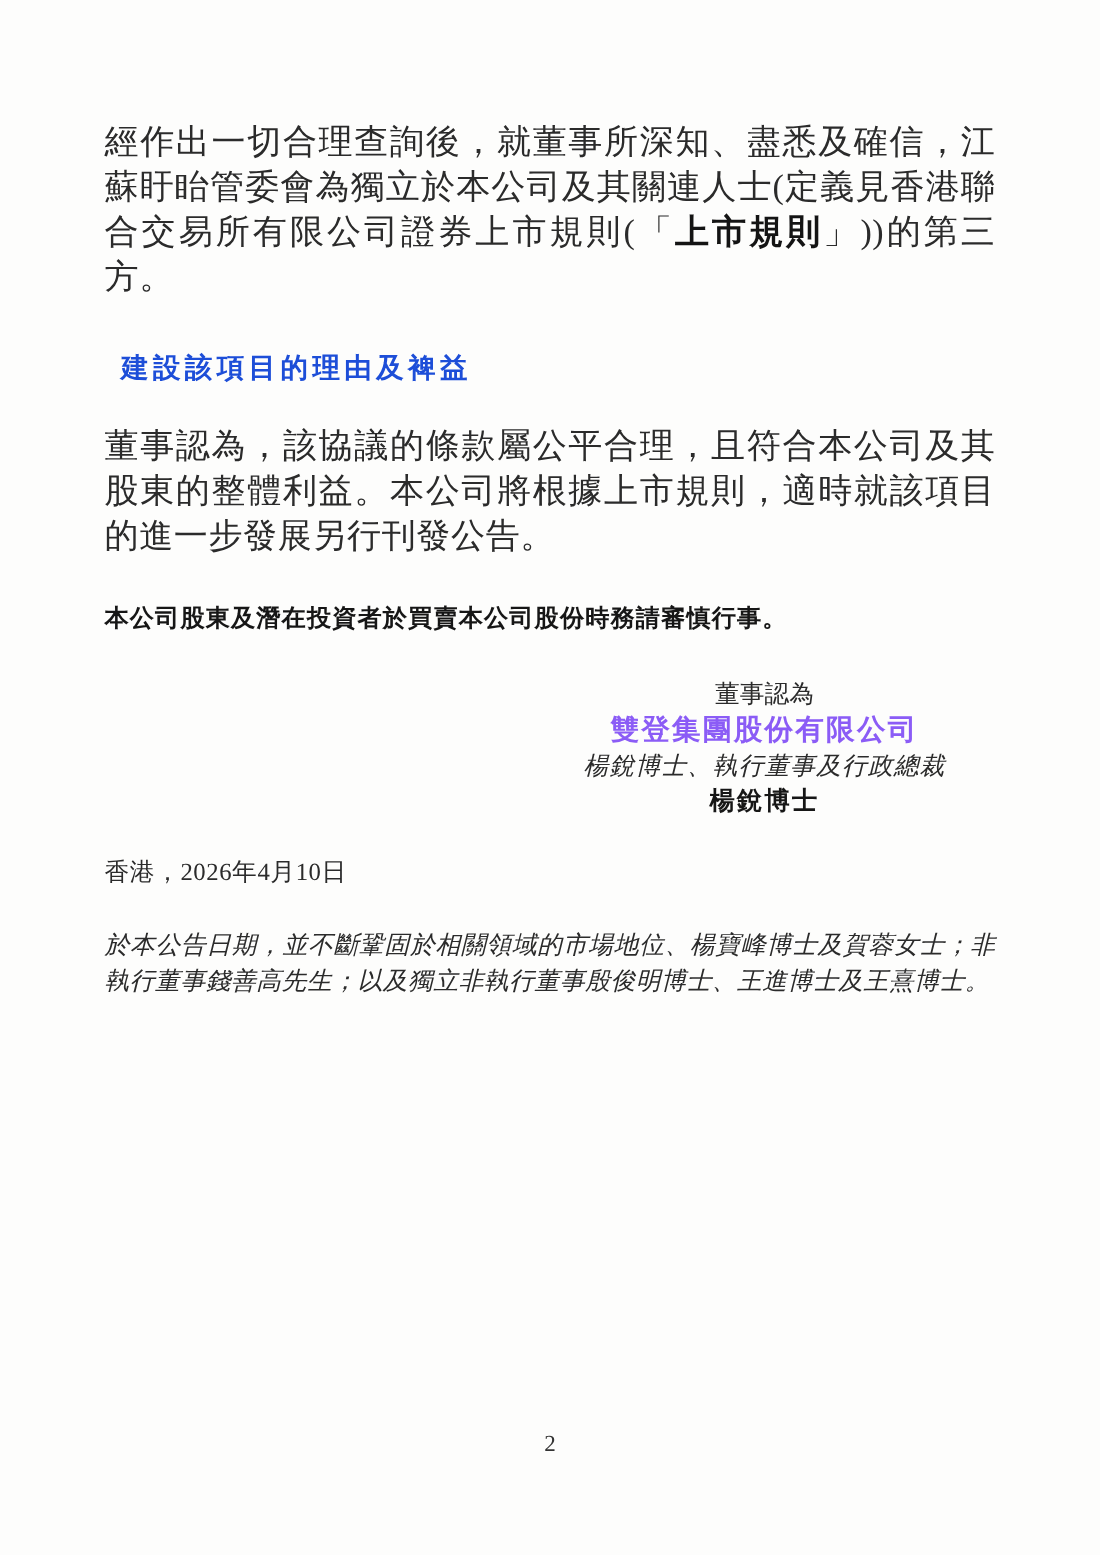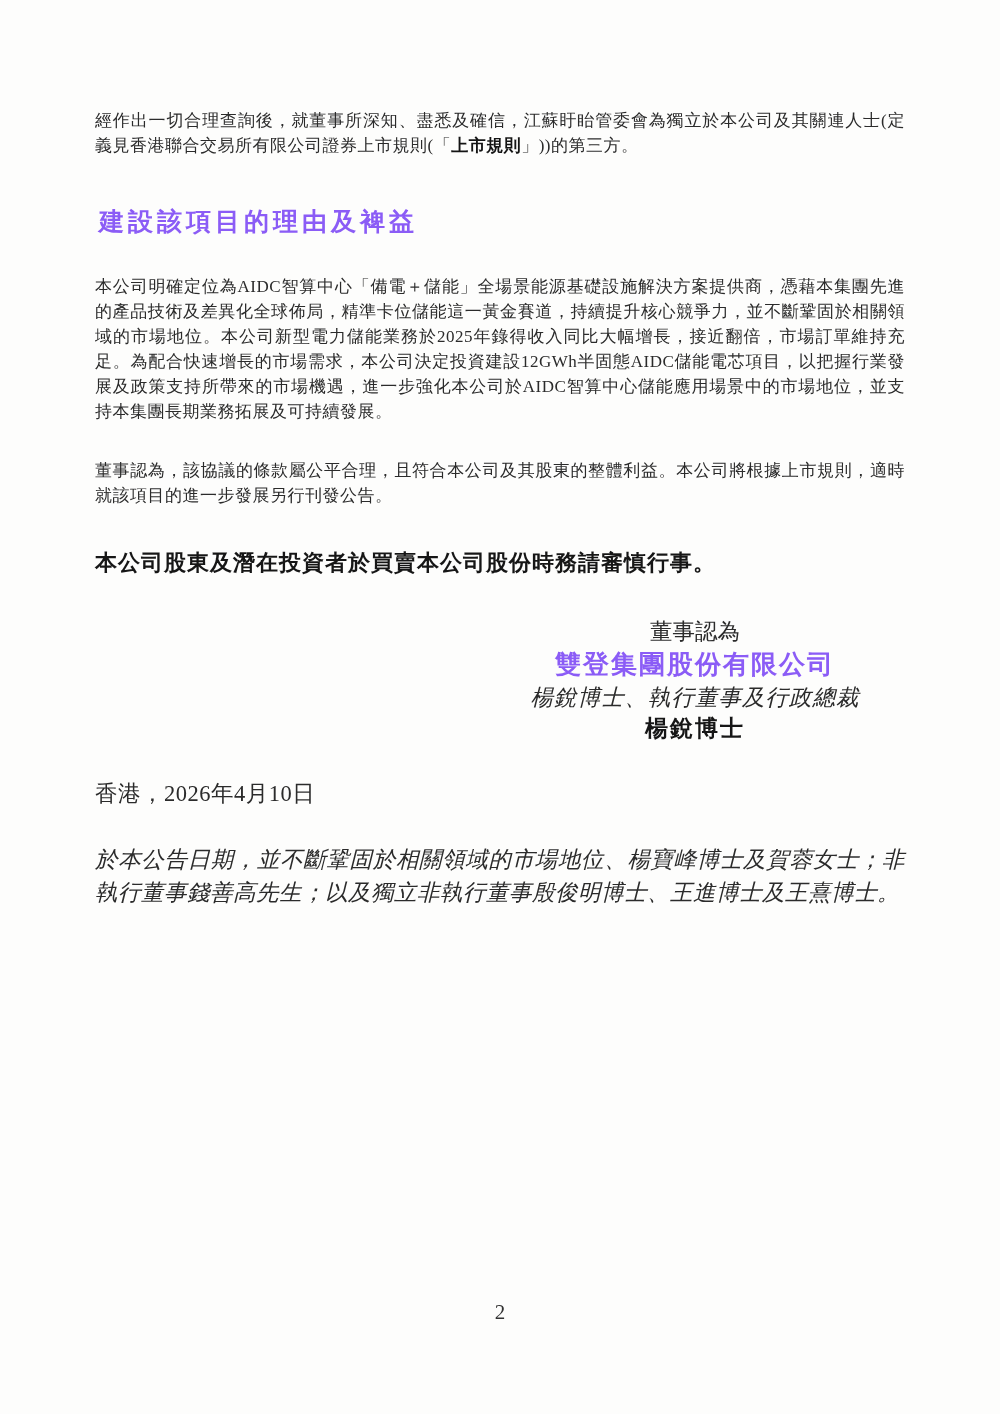--- a/index.html
+++ b/index.html
@@ -18,38 +18,38 @@
     overflow: hidden;
   }
   .doc {
     position: absolute;
     left: 95px;
     right: 95px;
     top: 108px;
   }
   .body-text {
     margin: 0;
-    font-size: 17px;
-    line-height: 25px;
+    font-size: 31px;
+    line-height: 41px;
     text-align: justify;
     letter-spacing: 0.5px;
   }
   .bold-inline {
     font-family: "Liberation Sans", "DejaVu Sans", sans-serif;
     font-weight: 700;
     color: #141414;
   }
   h2.section-heading {
-    margin: 48px 0 0 4px;
+    margin: 48px 0 0 15px;
     font-family: "Liberation Sans", "DejaVu Sans", sans-serif;
     font-weight: 700;
     font-size: 25px;
     line-height: 30px;
     letter-spacing: 4px;
-    color: #8b5cf6;
+    color: #1d4ed8;
   }
   .para-rationale { margin-top: 38px; }
   .para-board-view { margin-top: 34px; }
   .caution {
     margin: 38px 0 0 0;
     font-family: "Liberation Sans", "DejaVu Sans", sans-serif;
     font-weight: 700;
     font-size: 22px;
     line-height: 33px;
     letter-spacing: 1px;
@@ -109,21 +109,20 @@
 
 <div class="page">
   <main class="doc">
 
     <p class="body-text">
       <span>經作出一切合理查詢後，就董事所深知、盡悉及確信，江蘇盱眙管委會為獨立於本公司及其關連人士(定義見香港聯合交易所有限公司證券上市規則(「</span><span class="bold-inline">上市規則</span><span>」))的第三方。</span>
     </p>
 
     <h2 class="section-heading">建設該項目的理由及裨益</h2>
 
-    <p class="body-text para-rationale">本公司明確定位為AIDC智算中心「備電＋儲能」全場景能源基礎設施解決方案提供商，憑藉本集團先進的產品技術及差異化全球佈局，精準卡位儲能這一黃金賽道，持續提升核心競爭力，並不斷鞏固於相關領域的市場地位。本公司新型電力儲能業務於2025年錄得收入同比大幅增長，接近翻倍，市場訂單維持充足。為配合快速增長的市場需求，本公司決定投資建設12GWh半固態AIDC儲能電芯項目，以把握行業發展及政策支持所帶來的市場機遇，進一步強化本公司於AIDC智算中心儲能應用場景中的市場地位，並支持本集團長期業務拓展及可持續發展。</p>
 
     <p class="body-text para-board-view">董事認為，該協議的條款屬公平合理，且符合本公司及其股東的整體利益。本公司將根據上市規則，適時就該項目的進一步發展另行刊發公告。</p>
 
     <p class="caution">本公司股東及潛在投資者於買賣本公司股份時務請審慎行事。</p>
 
     <div class="signature">
       <div class="by-order">董事認為</div>
       <div class="company-name">雙登集團股份有限公司</div>
       <div class="title-line">楊銳博士、執行董事及行政總裁</div>
       <div class="signer-name">楊銳博士</div>

